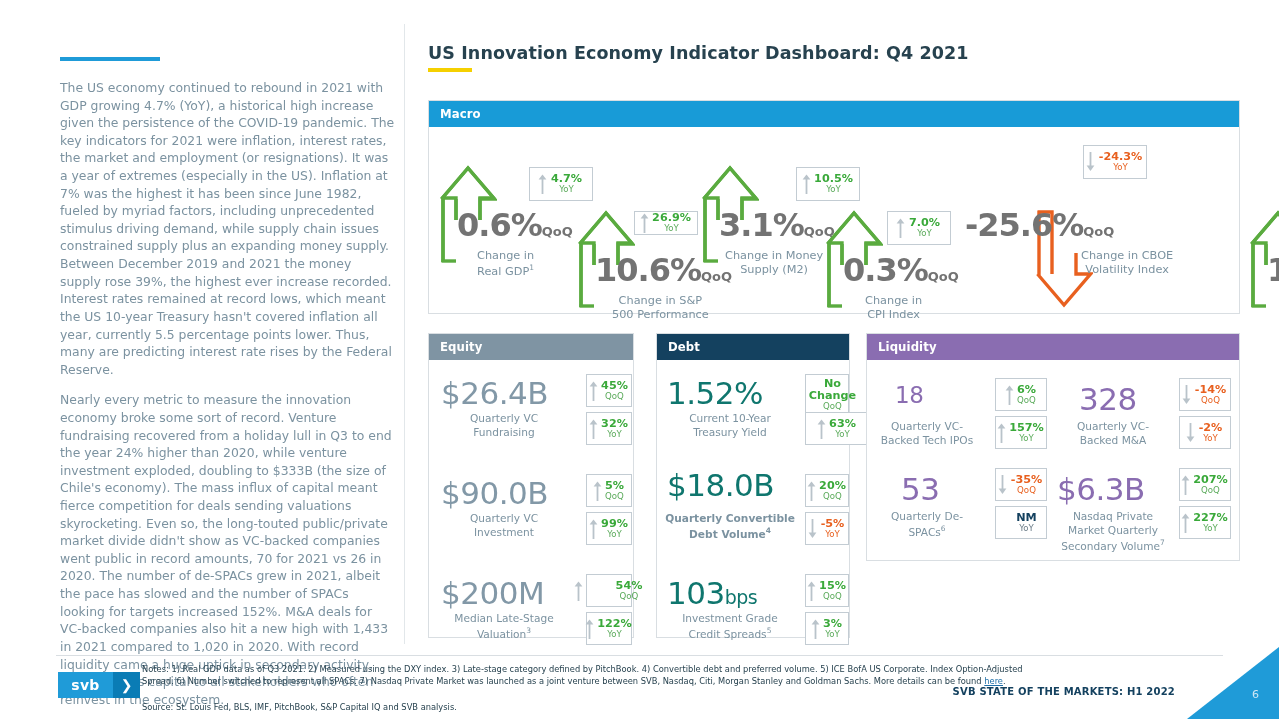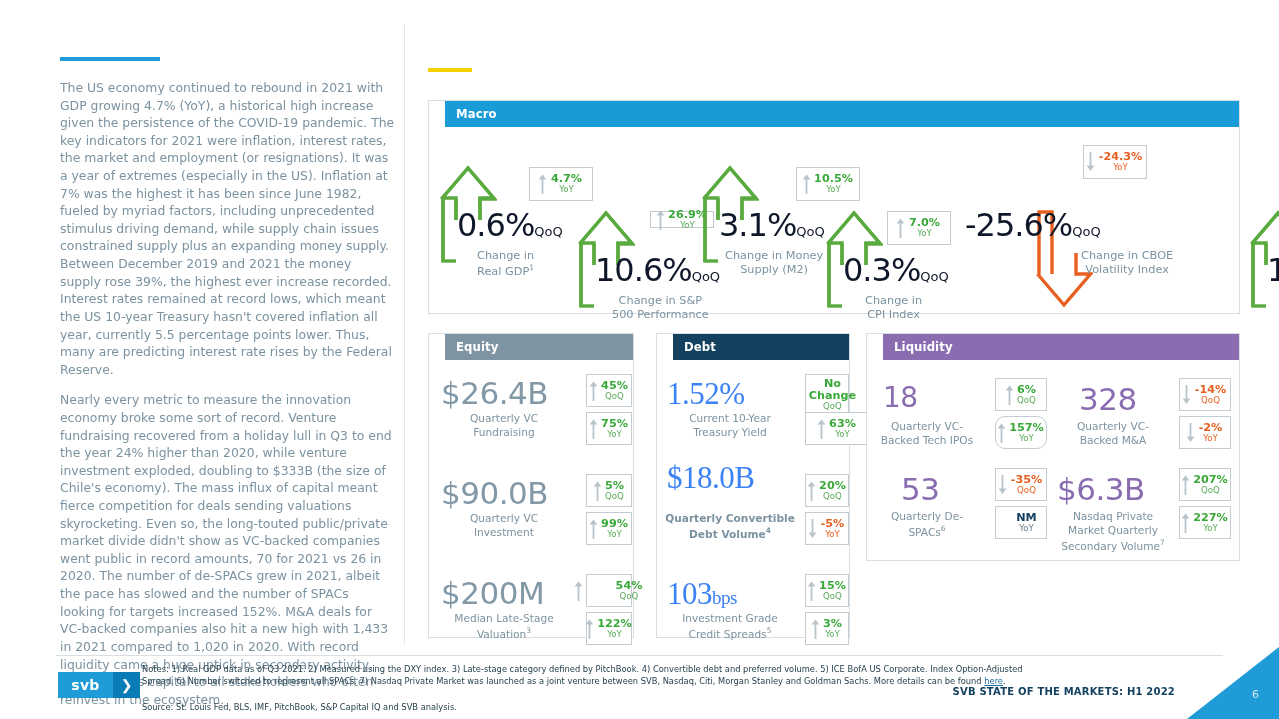--- a/index.html
+++ b/index.html
@@ -30,38 +30,38 @@
   #dash-title {
     position:absolute; left:428px; top:43px;
     font-size:17.5px; font-weight:700; color:#27424f; letter-spacing:0.1px;
   }
   #dash-underline { position:absolute; left:428px; top:68px; width:44px; height:4px; background:#f5d000; }
 
   
   .panel { position:absolute; background:#fff; border:1px solid #d9dee2; }
   .panel-head {
     height:26px; display:flex; align-items:center; padding-left:11px;
-    font-size:11.7px; font-weight:700; color:#ffffff; letter-spacing:0.1px;margin-left:16px;
+    font-size:11.7px; font-weight:700; color:#ffffff; letter-spacing:0.1px;
   }
   .panel-body { position:relative; }
 
   #macro-panel  { left:428px; top:100px; width:812px; height:214px; }
   #macro-panel .panel-head { background:#189bd7; }
   #equity-panel { left:428px; top:333px; width:206px; height:305px; }
   #equity-panel .panel-head { background:#7f94a3; }
   #debt-panel   { left:656px; top:333px; width:194px; height:305px; }
   #debt-panel   .panel-head { background:#14415f; }
   #liq-panel    { left:866px; top:333px; width:374px; height:228px; }
   #liq-panel    .panel-head { background:#8a6db1; }
 
   
   .macro-item { position:absolute; }
   .macro-val {
     position:absolute; white-space:nowrap;
-    font-size:32px; color:#0f172a; font-weight:400; line-height:1;
+    font-size:32px; color:#737373; font-weight:700; line-height:1;
     letter-spacing:-1px;
   }
   .macro-val .sfx { font-size:13px; letter-spacing:0; }
   .macro-lbl {
     position:absolute; white-space:nowrap; text-align:center;
     font-size:11.3px; color:#7b92a0; line-height:1.28;
   }
   .sup { font-size:7.5px; vertical-align:super; }
 
   
@@ -89,21 +89,21 @@
   .metric-val {
     position:absolute; white-space:nowrap; line-height:1;
     font-size:30px; font-weight:400; letter-spacing:-0.5px;
   }
   .metric-val .unit { font-size:19px; }
   .metric-lbl {
     position:absolute; text-align:center; font-size:10.6px;
     line-height:1.3; color:#7b92a0;
   }
   .eq-color { color:#8298a7; }
-  .dt-color { color:#3b82f6;font-family:Liberation Serif, serif; }
+  .dt-color { color:#0f766e; }
   .lq-color { color:#8a6db1; }
 
   
   #footer-rule { position:absolute; left:56px; top:655px; width:1167px; height:1px; background:#d9dee2; }
   #svb-logo { position:absolute; left:58px; top:672px; width:82px; height:26px; display:flex; }
   #svb-logo .lg-a {
     flex:1 1 auto; background:#1f9bd8; color:#fff; font-size:14px; font-weight:700;
     display:flex; align-items:center; justify-content:center; letter-spacing:0.3px;
   }
   #svb-logo .lg-b {
@@ -135,20 +135,21 @@
 
 <div id="slide">
 
   <div id="left-col">
     <div id="rule"></div>
     <div class="body-p">The US economy continued to rebound in 2021 with GDP growing 4.7% (YoY), a historical high increase given the persistence of the COVID-19 pandemic. The key indicators for 2021 were inflation, interest rates, the market and employment (or resignations). It was a year of extremes (especially in the US). Inflation at 7% was the highest it has been since June 1982, fueled by myriad factors, including unprecedented stimulus driving demand, while supply chain issues constrained supply plus an expanding money supply. Between December 2019 and 2021 the money supply rose 39%, the highest ever increase recorded. Interest rates remained at record lows, which meant the US 10-year Treasury hasn't covered inflation all year, currently 5.5 percentage points lower. Thus, many are predicting interest rate rises by the Federal Reserve.</div>
     <div class="body-p">Nearly every metric to measure the innovation economy broke some sort of record. Venture fundraising recovered from a holiday lull in Q3 to end the year 24% higher than 2020, while venture investment exploded, doubling to $333B (the size of Chile's economy). The mass influx of capital meant fierce competition for deals sending valuations skyrocketing. Even so, the long-touted public/private market divide didn't show as VC-backed companies went public in record amounts, 70 for 2021 vs 26 in 2020. The number of de-SPACs grew in 2021, albeit the pace has slowed and the number of SPACs looking for targets increased 152%. M&amp;A deals for VC-backed companies also hit a new high with 1,433 in 2021 compared to 1,020 in 2020. With record liquidity came a huge uptick in secondary activity, which returns capital to all stakeholders who often reinvest in the ecosystem.</div>
   </div>
   <div id="divider"></div>
 
+  <div id="dash-title">US Innovation Economy Indicator Dashboard: Q4 2021</div>
   <div id="dash-underline"></div>
 
   <div class="panel" id="macro-panel">
     <div class="panel-head">Macro</div>
     <div class="panel-body" id="macro-body">
         <div class="macro-item">
           <div class="big-arrow" style="left: 10px; top: 35px;"><svg width="58" height="102" viewBox="0 0 58 102" fill="none">
               <path d="M4 100 L4 36 L17 36 L17 58 M54 36 L41 36 L41 58 M2.5 37 L29 6 L55.5 37" stroke="#5aab3f" stroke-width="3.4" fill="none" stroke-linejoin="miter" stroke-linecap="butt"></path>
               <path d="M4 100 L4 36" stroke="#5aab3f" stroke-width="3.4"></path>
               <path d="M2.5 37 L29 6 L55.5 37 L41 37 L41 58" stroke="#5aab3f" stroke-width="3.4" fill="none"></path>
@@ -173,21 +174,21 @@
         <div class="macro-item">
           <div class="big-arrow" style="left: 148px; top: 80px;"><svg width="58" height="102" viewBox="0 0 58 102" fill="none">
               <path d="M4 100 L4 36 L17 36 L17 58 M54 36 L41 36 L41 58 M2.5 37 L29 6 L55.5 37" stroke="#5aab3f" stroke-width="3.4" fill="none" stroke-linejoin="miter" stroke-linecap="butt"></path>
               <path d="M4 100 L4 36" stroke="#5aab3f" stroke-width="3.4"></path>
               <path d="M2.5 37 L29 6 L55.5 37 L41 37 L41 58" stroke="#5aab3f" stroke-width="3.4" fill="none"></path>
               <path d="M17 37 L17 58" stroke="#5aab3f" stroke-width="3.4"></path>
               <path d="M2.5 99 L17 99" stroke="#5aab3f" stroke-width="3.4"></path>
             </svg></div>
           <div class="macro-val" style="left: 166px; top: 127px;">10.6%<span class="sfx">QoQ</span></div>
           <div class="macro-lbl" style="left: 183px; top: 167px;">Change in S&amp;P<br>500 Performance</div>
-          <div class="chip" style="left: 221px; top: 84px; width: 64px; height: 17px;">
+          <div class="chip" style="left: 205px; top: 84px; width: 64px; height: 24px;">
             <span class="chip-arrow">
               <svg width="9" height="22" viewBox="0 0 9 22">
                 <path d="M4.5 21 L4.5 3" stroke="#b9c3ca" stroke-width="1.8"></path>
                 <path d="M0.6 6.5 L4.5 1.5 L8.4 6.5 Z" fill="#b9c3ca"></path>
               </svg>
             </span>
             <span class="chip-txt">
               <span class="chip-pct pos">26.9%</span>
               <span class="chip-per pos">YoY</span>
             </span>
@@ -290,21 +291,21 @@
             </span>
           </div>
           <div class="chip" style="left: 157px; top: 52px; width: 46px; height: 33px;">
             <span class="chip-arrow">
               <svg width="9" height="22" viewBox="0 0 9 22">
                 <path d="M4.5 21 L4.5 3" stroke="#b9c3ca" stroke-width="1.8"></path>
                 <path d="M0.6 6.5 L4.5 1.5 L8.4 6.5 Z" fill="#b9c3ca"></path>
               </svg>
             </span>
             <span class="chip-txt">
-              <span class="chip-pct pos">75%</span>
+              <span class="chip-pct pos">32%</span>
               <span class="chip-per pos">YoY</span>
             </span>
           </div>
         </div>
         <div class="metric">
           <div class="metric-val eq-color" style="left: 12px; top: 118px; font-size: 31px;">$90.0B</div>
           <div class="metric-lbl" style="left: 0px; top: 152px; width: 150px;">Quarterly VC<br>Investment</div>
           <div class="chip" style="left: 157px; top: 114px; width: 46px; height: 33px;">
             <span class="chip-arrow">
               <svg width="9" height="22" viewBox="0 0 9 22">
@@ -381,21 +382,21 @@
                 <path d="M0.6 6.5 L4.5 1.5 L8.4 6.5 Z" fill="#b9c3ca"></path>
               </svg>
             </span>
             <span class="chip-txt">
               <span class="chip-pct pos">63%</span>
               <span class="chip-per pos">YoY</span>
             </span>
           </div>
         </div>
         <div class="metric">
-          <div class="metric-val dt-color" style="left: 10px; top: 102px; font-size: 31px;">$18.0B</div>
+          <div class="metric-val dt-color" style="left: 10px; top: 110px; font-size: 31px;">$18.0B</div>
           <div class="metric-lbl" style="left: 0px; top: 152px; width: 146px; font-weight: bold;">Quarterly Convertible<br>Debt Volume<span class="sup">4</span></div>
           <div class="chip" style="left: 148px; top: 114px; width: 44px; height: 33px;">
             <span class="chip-arrow">
               <svg width="9" height="22" viewBox="0 0 9 22">
                 <path d="M4.5 21 L4.5 3" stroke="#b9c3ca" stroke-width="1.8"></path>
                 <path d="M0.6 6.5 L4.5 1.5 L8.4 6.5 Z" fill="#b9c3ca"></path>
               </svg>
             </span>
             <span class="chip-txt">
               <span class="chip-pct pos">20%</span>
@@ -443,35 +444,35 @@
             </span>
           </div>
         </div>
       </div>
   </div>
 
   <div class="panel" id="liq-panel">
     <div class="panel-head">Liquidity</div>
     <div class="panel-body" id="liq-body">
         <div class="metric">
-          <div class="metric-val lq-color" style="left: 16px; top: 24px; font-size: 28px;">18</div>
+          <div class="metric-val lq-color" style="left: 28px; top: 24px; font-size: 23px;">18</div>
           <div class="metric-lbl" style="left: 0px; top: 60px; width: 120px;">Quarterly VC-<br>Backed Tech IPOs</div>
           <div class="chip" style="left: 128px; top: 18px; width: 52px; height: 33px;">
             <span class="chip-arrow">
               <svg width="9" height="22" viewBox="0 0 9 22">
                 <path d="M4.5 21 L4.5 3" stroke="#b9c3ca" stroke-width="1.8"></path>
                 <path d="M0.6 6.5 L4.5 1.5 L8.4 6.5 Z" fill="#b9c3ca"></path>
               </svg>
             </span>
             <span class="chip-txt">
               <span class="chip-pct pos">6%</span>
               <span class="chip-per pos">QoQ</span>
             </span>
           </div>
-          <div class="chip" style="left: 128px; top: 56px; width: 52px; height: 33px; border-radius: 10px;">
+          <div class="chip" style="left: 128px; top: 56px; width: 52px; height: 33px;">
             <span class="chip-arrow">
               <svg width="9" height="22" viewBox="0 0 9 22">
                 <path d="M4.5 21 L4.5 3" stroke="#b9c3ca" stroke-width="1.8"></path>
                 <path d="M0.6 6.5 L4.5 1.5 L8.4 6.5 Z" fill="#b9c3ca"></path>
               </svg>
             </span>
             <span class="chip-txt">
               <span class="chip-pct pos">157%</span>
               <span class="chip-per pos">YoY</span>
             </span>

